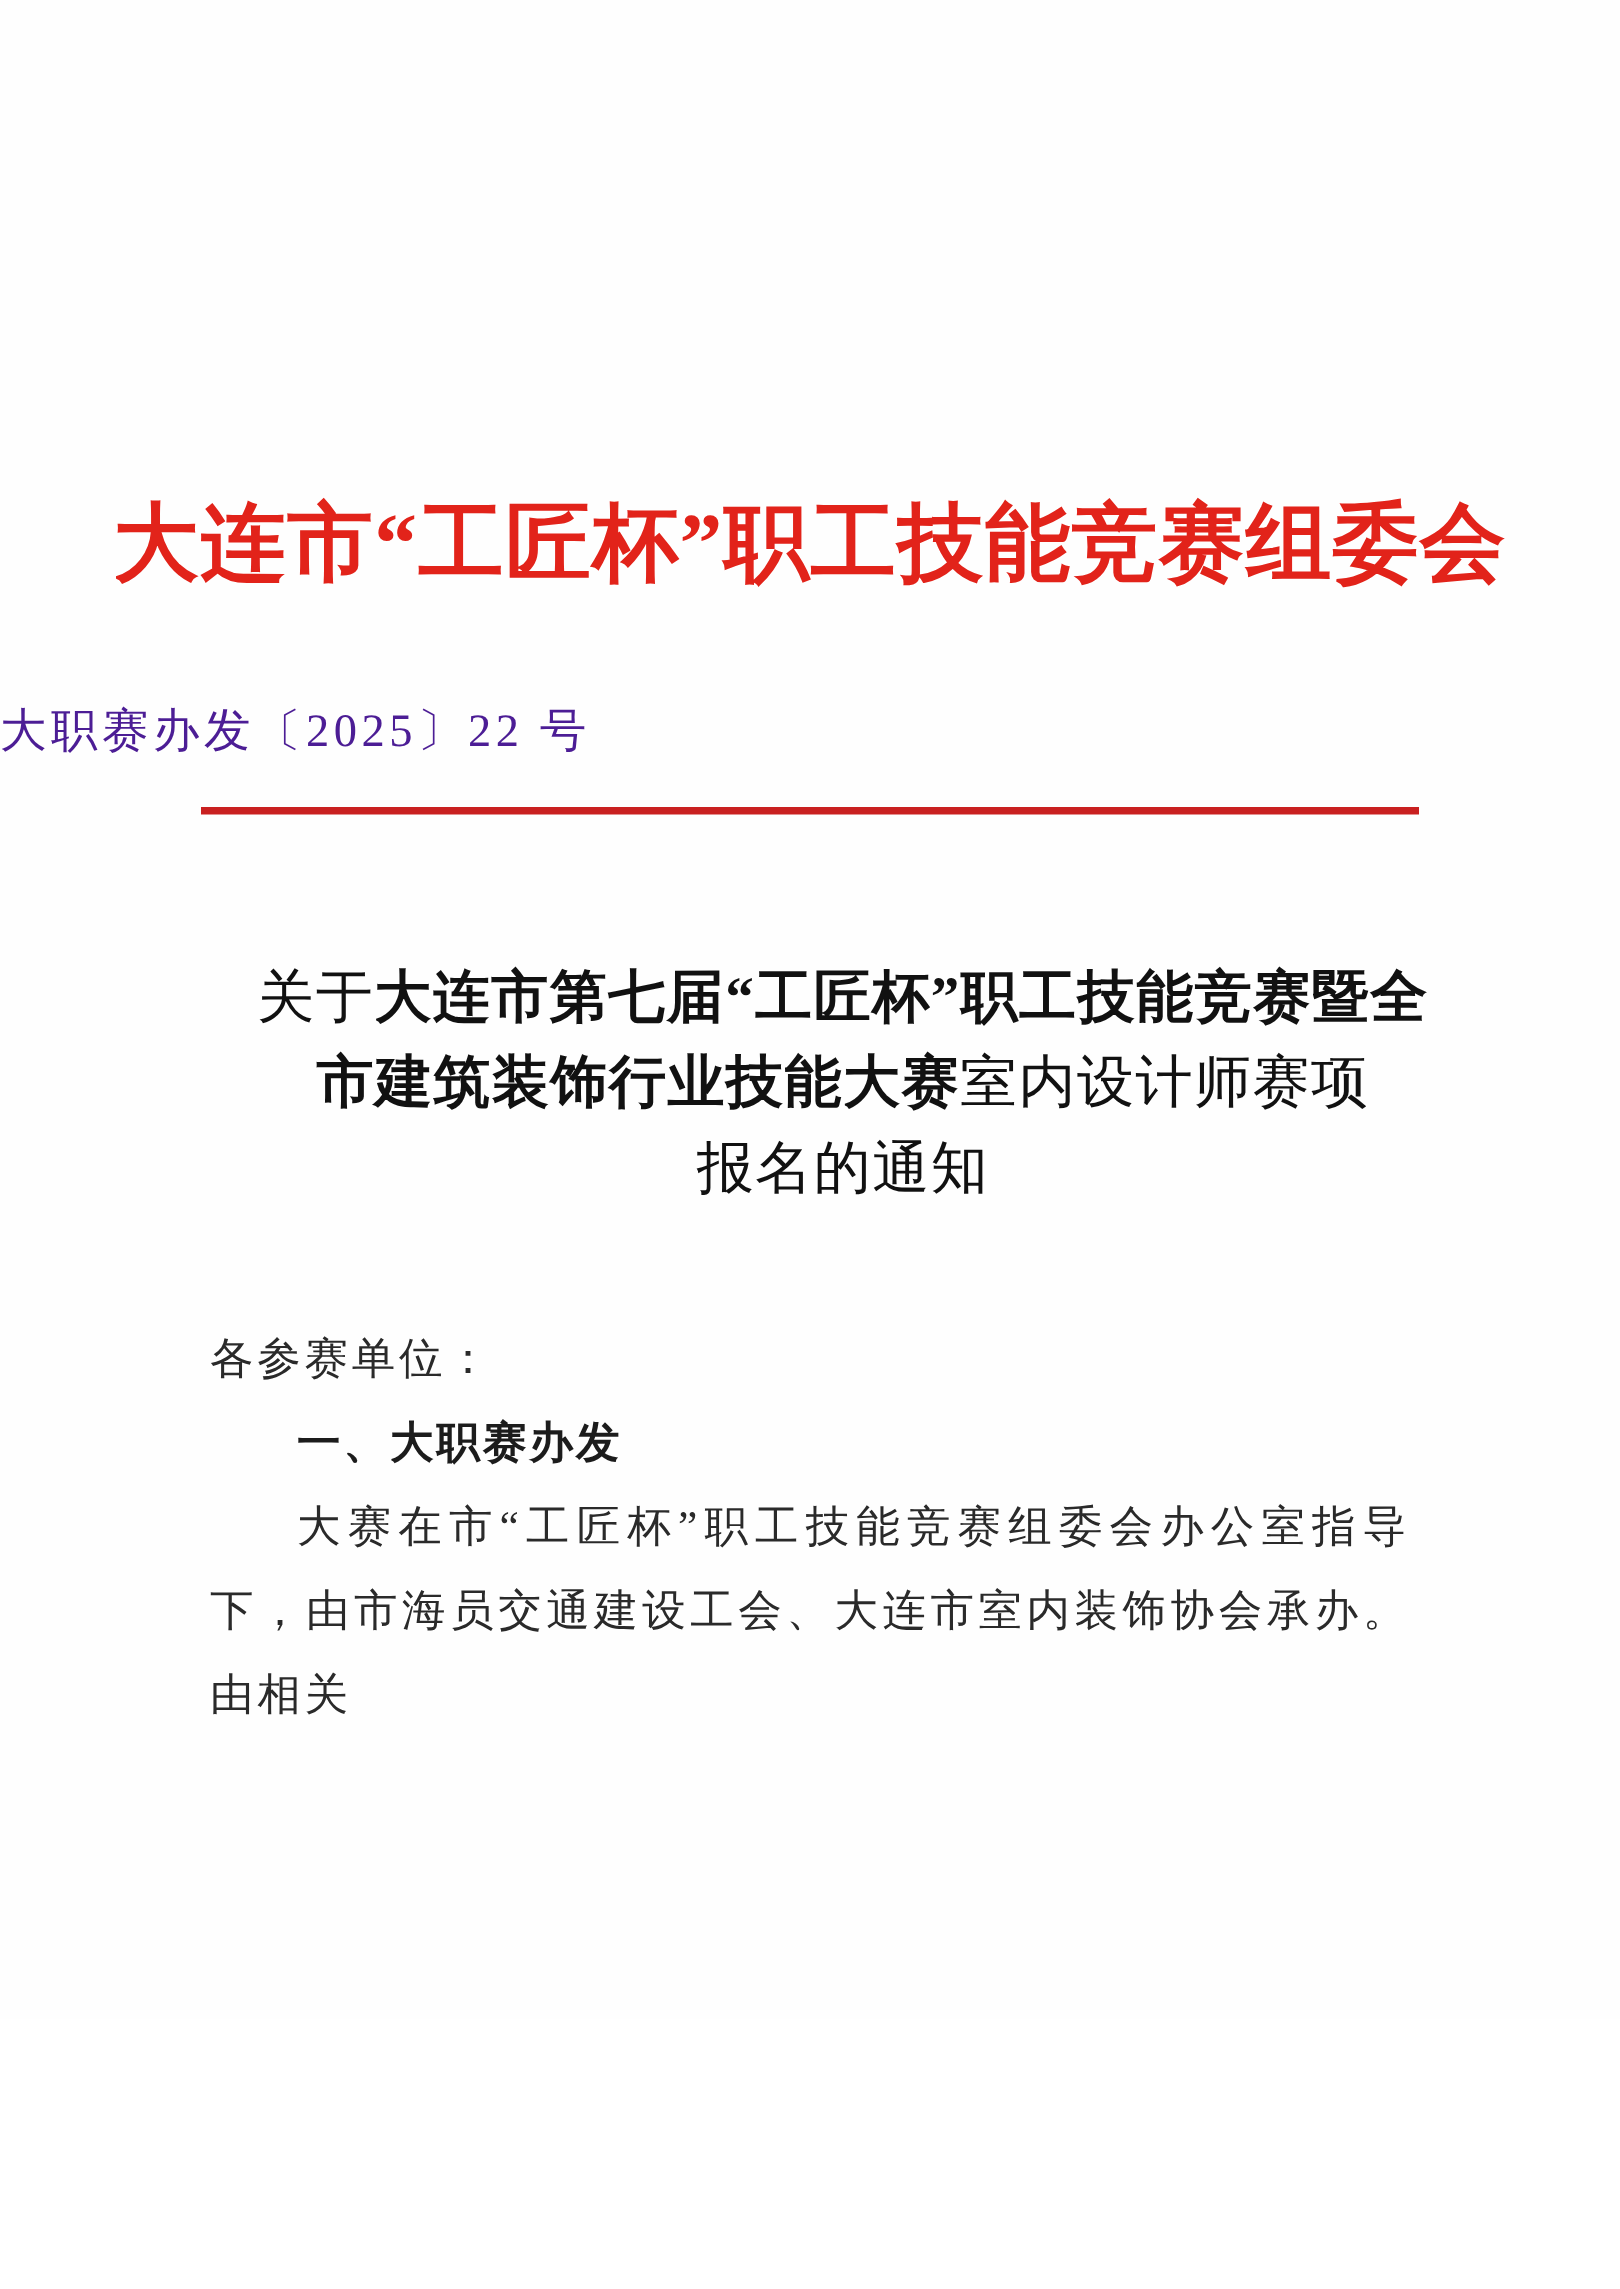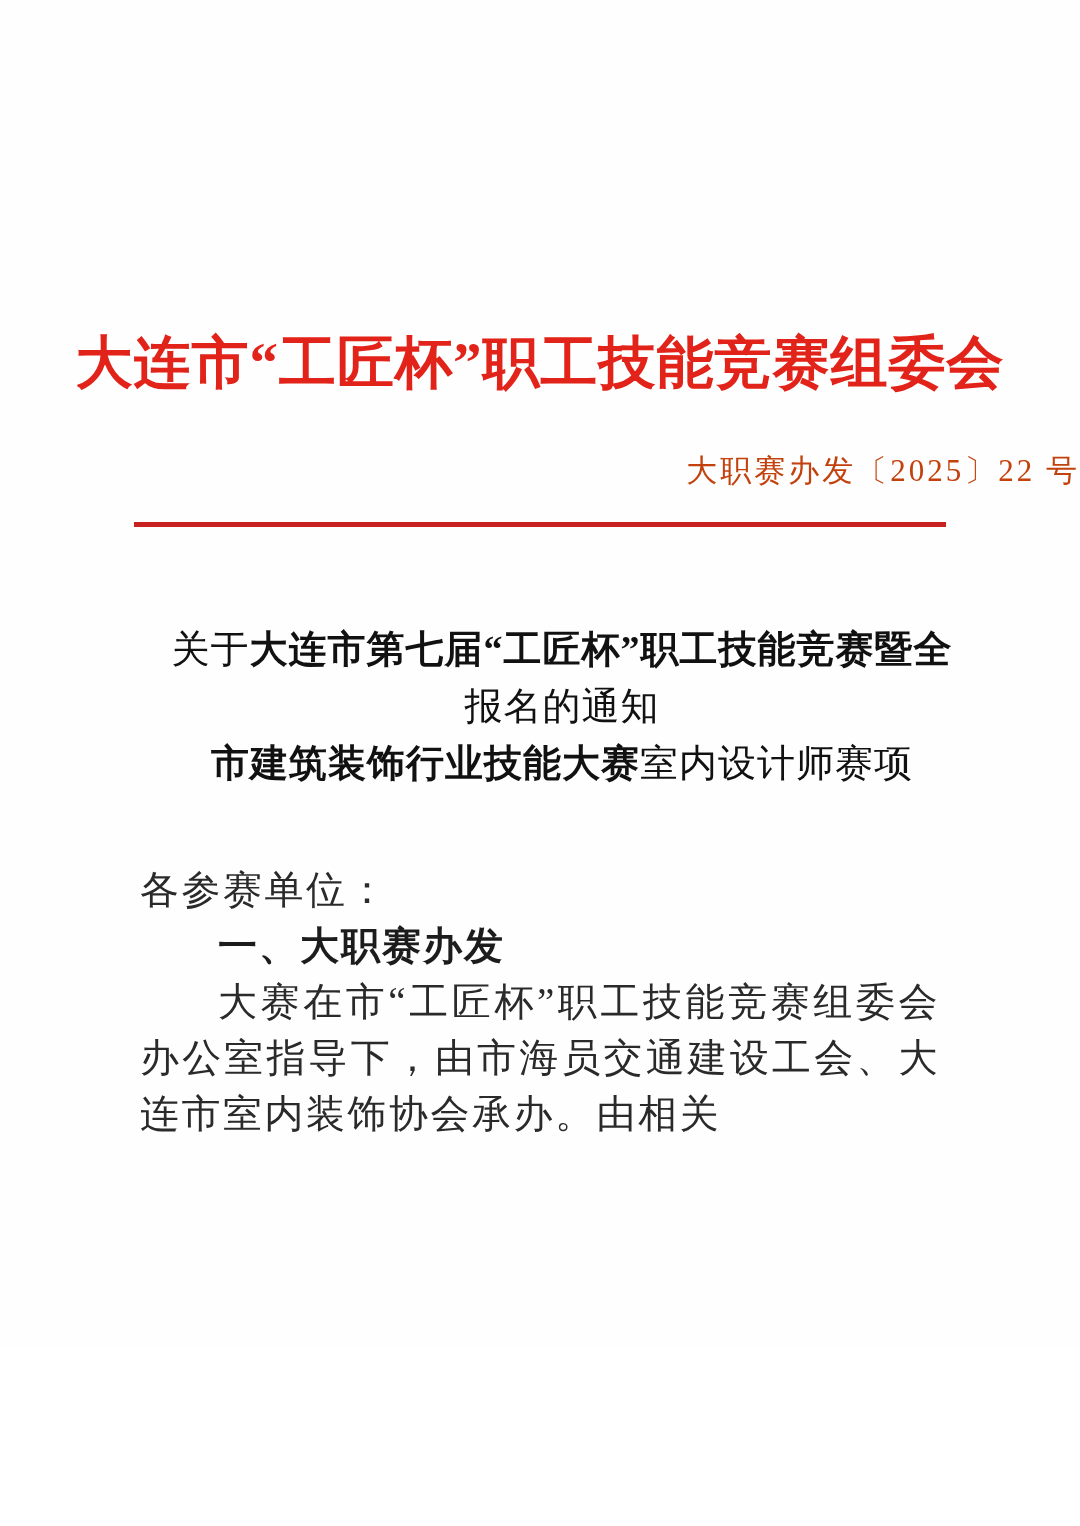--- a/index.html
+++ b/index.html
@@ -21,25 +21,25 @@
       font-size: 57px;
       font-weight: bold;
       letter-spacing: 1px;
       line-height: 82px;
       color: #e2231a;
       font-family: "Liberation Serif", "DejaVu Serif", serif;
       white-space: nowrap;
     }
     
     .doc-number {
-      margin-top: 44px;
-      text-align: right;
+      margin-top: 60px;
+      text-align: left;
       font-size: 31px;
       line-height: 46px;
-      color: #c2410c;
+      color: #4c1d95;
       letter-spacing: 3px;
     }
     
     .red-divider {
       width: 812px;
       height: 5px;
       margin: 28px auto 0 auto;
       background: #c92020;
     }
     
@@ -50,21 +50,21 @@
       line-height: 57px;
       color: #111111;
       letter-spacing: 1px;
       margin-left: 44px;
     }
     .doc-title .bold { font-weight: bold; }
     .doc-title .regular { font-weight: normal; }
     
     .body-text {
       margin: 70px 140px 0 140px;
-      font-size: 39px;
+      font-size: 29px;
       line-height: 56px;
       text-align: justify;
       letter-spacing: 2.5px;
       color: #2a2a2a;
     }
     .salutation { text-indent: 0; }
     .para { text-indent: 2em; }
     .section-heading {
       text-indent: 2em;
       font-weight: bold;
@@ -88,22 +88,22 @@
 <div class="page">
 
   <div class="org-title">大连市“工匠杯”职工技能竞赛组委会</div>
 
   <div class="doc-number">大职赛办发〔2025〕22 号</div>
 
   <div class="red-divider"></div>
 
   <div class="doc-title">
     <div><span class="regular">关于</span><span class="bold">大连市第七届“工匠杯”职工技能竞赛暨全</span></div>
+    <div><span class="bold">市建筑装饰行业技能大赛</span><span class="regular">室内设计师赛项</span></div>
     <div><span class="regular">报名的通知</span></div>
-    <div><span class="bold">市建筑装饰行业技能大赛</span><span class="regular">室内设计师赛项</span></div>
   </div>
 
   <div class="body-text">
     <div class="salutation">各参赛单位：</div>
     <div class="section-heading">一、大职赛办发</div>
     <div class="para">大赛在市“工匠杯”职工技能竞赛组委会办公室指导下，由市海员交通建设工会、大连市室内装饰协会承办。由相关</div>
   </div>
 
   <div class="page-number">- 1 -</div>
 

